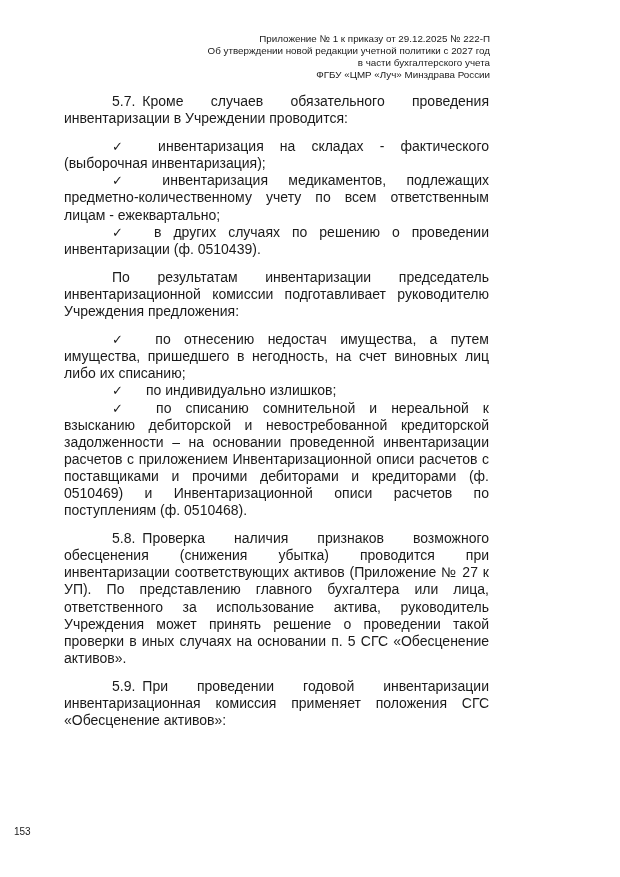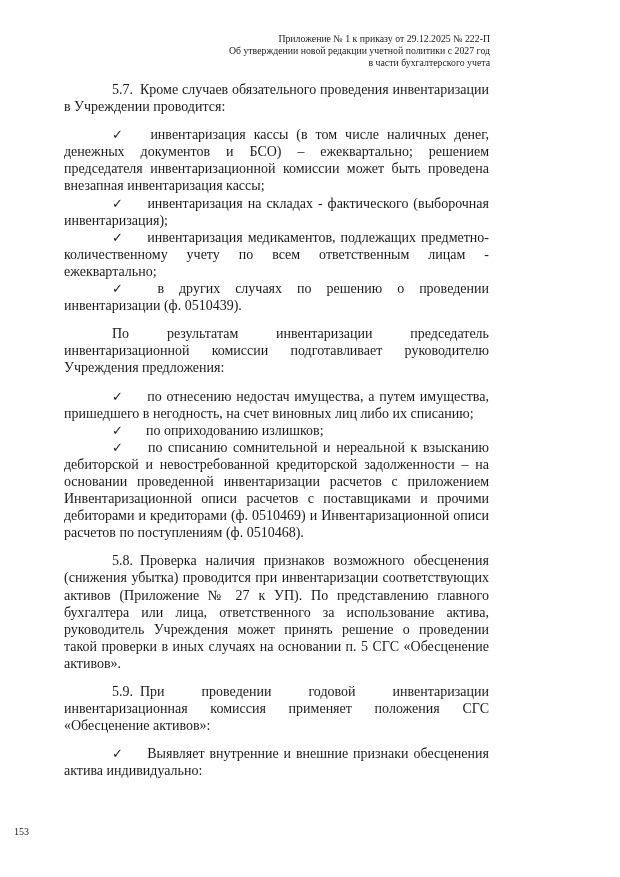--- a/index.html
+++ b/index.html
@@ -6,21 +6,21 @@
     margin: 0;
     padding: 0;
     background: #ffffff;
   }
   .page {
     position: relative;
     width: 520px;
     height: 877px;
     background: #ffffff;
     color: #1a1a1a;
-    font-family: Liberation Serif, serif;
+    font-family: Liberation Sans, sans-serif;
     overflow: hidden;
     box-sizing: border-box;
   }
   .doc-header {
     margin-top: 33px;
     padding-right: 30px;
     text-align: right;
     font-size: 9.8px;
     line-height: 12px;
     color: #1a1a1a;
@@ -60,38 +60,37 @@
 </style>
 </head>
 <body>
 
 <div class="page">
 
   <div class="doc-header">
     <div>Приложение № 1 к приказу от 29.12.2025 № 222-П</div>
     <div>Об утверждении новой редакции учетной политики с 2027 год</div>
     <div>в части бухгалтерского учета</div>
+    <div>ФГБУ «ЦМР «Луч» Минздрава России</div>
   </div>
 
   <div class="doc-body">
       <p class="para"><span>5.7. Кроме случаев обязательного проведения инвентаризации в Учреждении проводится:</span></p>
       <div class="spacer"></div>
-      <p class="para bullet"><span class="tick">✓</span><span class="tab"></span><span>инвентаризация кассы (в том числе наличных денег, денежных документов и БСО) – ежеквартально; решением председателя инвентаризационной комиссии может быть проведена внезапная инвентаризация кассы;</span></p>
       <p class="para bullet"><span class="tick">✓</span><span class="tab"></span><span>инвентаризация на складах - фактического (выборочная инвентаризация);</span></p>
       <p class="para bullet"><span class="tick">✓</span><span class="tab"></span><span>инвентаризация медикаментов, подлежащих предметно-количественному учету по всем ответственным лицам - ежеквартально;</span></p>
       <p class="para bullet"><span class="tick">✓</span><span class="tab"></span><span>в других случаях по&nbsp;решению о проведении инвентаризации (ф. 0510439).</span></p>
       <div class="spacer"></div>
       <p class="para"><span>По результатам инвентаризации председатель инвентаризационной комиссии подготавливает руководителю Учреждения предложения:</span></p>
       <div class="spacer"></div>
       <p class="para bullet"><span class="tick">✓</span><span class="tab"></span><span>по отнесению недостач имущества, а путем имущества, пришедшего в негодность, на счет виновных лиц либо их списанию;</span></p>
-      <p class="para bullet"><span class="tick">✓</span><span class="tab"></span><span>по оприходованию излишков;</span></p>
+      <p class="para bullet"><span class="tick">✓</span><span class="tab"></span><span>по индивидуально излишков;</span></p>
       <p class="para bullet"><span class="tick">✓</span><span class="tab"></span><span>по списанию сомнительной и нереальной к взысканию дебиторской и невостребованной кредиторской задолженности – на основании проведенной инвентаризации расчетов с приложением Инвентаризационной описи расчетов с поставщиками и прочими дебиторами и кредиторами (ф. 0510469) и Инвентаризационной описи расчетов по поступлениям (ф. 0510468).</span></p>
       <div class="spacer"></div>
       <p class="para"><span>5.8. Проверка наличия признаков возможного обесценения (снижения убытка) проводится при инвентаризации соответствующих активов (Приложение №&nbsp;27 к УП). По представлению главного бухгалтера или лица, ответственного за использование актива, руководитель Учреждения может принять решение о проведении такой проверки в иных случаях на основании п.&nbsp;5 СГС «Обесценение активов».</span></p>
       <div class="spacer"></div>
       <p class="para"><span>5.9. При проведении годовой инвентаризации инвентаризационная комиссия применяет положения СГС «Обесценение активов»:</span></p>
       <div class="spacer"></div>
-      <p class="para bullet"><span class="tick">✓</span><span class="tab"></span><span>Выявляет внутренние и внешние признаки обесценения актива индивидуально:</span></p>
     </div>
 
   <div class="doc-footer">153</div>
 
 </div>
 
 </body></html>

